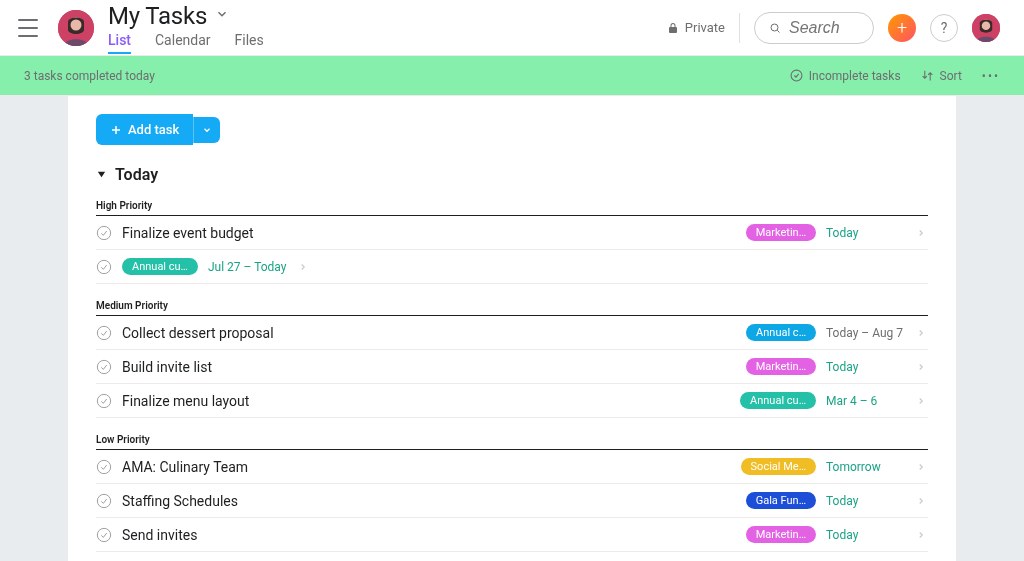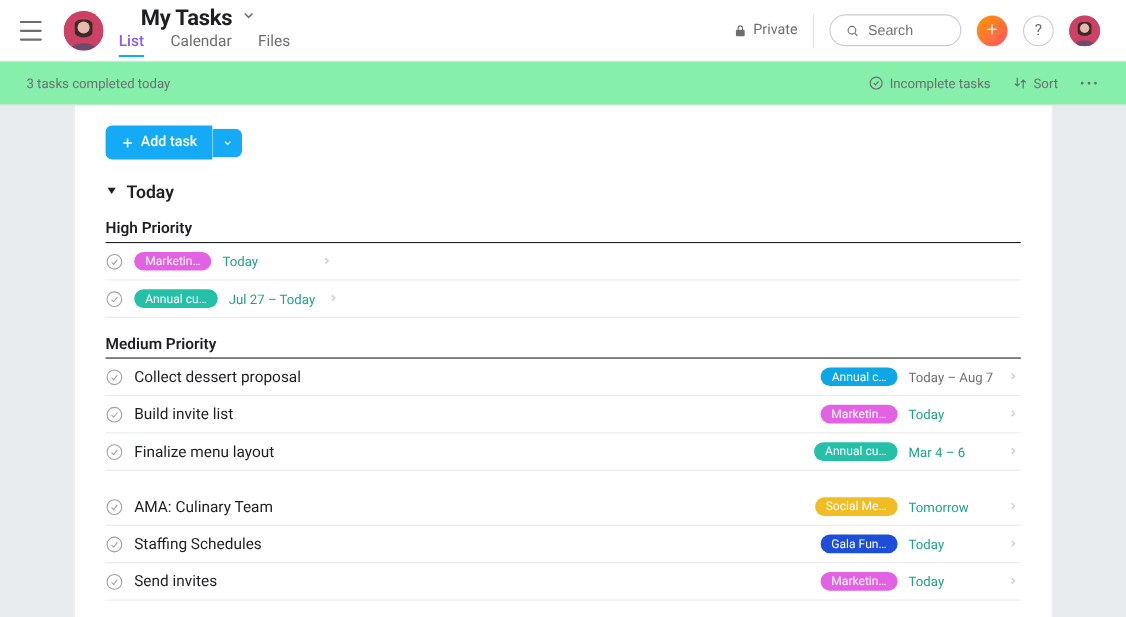--- a/index.html
+++ b/index.html
@@ -25,31 +25,31 @@
       display: flex; flex-direction: column; justify-content: space-between;
       cursor: pointer; margin-right: 20px;
     }
     .hamburger-icon div { height: 2px; background: #6d6e6f; width: 100%; border-radius: 1px; }
     .avatar { width: 36px; height: 36px; border-radius: 50%; background: #cc4164; display: flex; align-items: center; justify-content: center; overflow: hidden; cursor: pointer; }
     .avatar svg { width: 36px; height: 36px; }
     .avatar.small { width: 28px; height: 28px; }
     .avatar.small svg { width: 28px; height: 28px; }
     .title-area { margin-left: 14px; display: flex; flex-direction: column; }
     .title-row { display: flex; align-items: center; gap: 8px; }
-    .page-title { font-size: 20px; font-weight: 700; letter-spacing: -0.2px; margin-left: 20px; }
+    .page-title { font-size: 24px; font-weight: 400; letter-spacing: -0.2px; }
     .chev { color: #6d6e6f; cursor: pointer; }
     .tabs { display: flex; gap: 24px; margin-top: 2px; }
     .tab { font-size: 14px; color: #6d6e6f; cursor: pointer; padding-bottom: 4px; }
     .tab.active { color: #8b5cf6; border-bottom: 2px solid #14aaf5; font-weight: 500; }
     .spacer { flex: 1; }
     .right-tools { display: flex; align-items: center; gap: 14px; }
     .private-btn { display: flex; align-items: center; gap: 6px; color: #6d6e6f; font-size: 13px; cursor: pointer; }
     .vline { width: 1px; height: 30px; background: #e0e0e0; }
     .search-box { display: flex; align-items: center; gap: 8px; border: 1px solid #cfcbcb; border-radius: 18px; padding: 6px 14px; width: 120px; color: #6d6e6f; }
-    .search-box input { border: none; outline: none; font-size: 13px; width: 70px; color: #1d4ed8; background: transparent; }
+    .search-box input { border: none; outline: none; font-size: 16px; width: 70px; color: #1d4ed8; background: transparent; font-style: italic; }
     .circle-btn { width: 28px; height: 28px; border-radius: 50%; display: flex; align-items: center; justify-content: center; cursor: pointer; }
     .plus-btn { background: linear-gradient(135deg,#ff9a00,#ff5263); color: #fff; font-size: 18px; font-weight: 300; }
     .help-btn { border: 1px solid #cfcbcb; color: #6d6e6f; font-size: 14px; }
     .subbar {
       display: flex; align-items: center; justify-content: space-between;
       background: #86efac; height: 40px; padding: 0 24px;
       border-bottom: 1px solid #edeae9;
       font-size: 12px; color: #6d6e6f;
     }
     .subbar-right { display: flex; align-items: center; gap: 20px; }
@@ -69,21 +69,21 @@
     }
     .addtask-split {
       background: #14aaf5; color: #fff; border-radius: 0 6px 6px 0;
       padding: 8px 8px; cursor: pointer; border-left: 1px solid rgba(255,255,255,0.3);
       display: flex; align-items: center; justify-content: center;
     }
     .section-header { display: flex; align-items: center; gap: 8px; margin-bottom: 12px; }
     .section-title { font-size: 16px; font-weight: 600; }
     .tri-down { cursor: pointer; }
     .subgroup { margin-top: 16px; }
-    .subgroup-title { font-size: 14px; font-weight: 600; padding-bottom: 4px; border-bottom: 1px solid #1e1f21; }
+    .subgroup-title { font-size: 10px; font-weight: 600; padding-bottom: 4px; border-bottom: 1px solid #1e1f21; }
     .task-row {
       display: flex; align-items: center; padding: 8px 0;
       border-bottom: 1px solid #edeae9; gap: 10px;
     }
     .check-circle { width: 16px; height: 16px; flex-shrink: 0; cursor: pointer; }
     .task-name { flex: 1; color: #1e1f21; cursor: pointer; }
     .pill {
       border-radius: 10px; padding: 2px 10px; color: #fff; font-size: 11px;
       max-width: 80px; white-space: nowrap; overflow: hidden; text-overflow: ellipsis;
     }
@@ -196,20 +196,21 @@
             </svg></span>
           <span class="section-title">Today</span>
         </div>
         <div class="subgroup">
           <div class="subgroup-title">High Priority</div>
           <div class="task-row">
             <span class="check-circle"><svg width="16" height="16" viewBox="0 0 24 24" fill="none" stroke="#a2a0a2" stroke-width="1.5">
                 <circle cx="12" cy="12" r="10"></circle>
                 <polyline points="8 12.5 11 15.5 16 9"></polyline>
               </svg></span>
+            <span class="task-name">Finalize event budget</span>
             <span class="pill" style="background: rgb(227, 98, 227);">Marketin…</span>
             <span class="date-text" style="color: rgb(27, 163, 134);">Today</span>
             <span class="row-chevron"><svg width="10" height="10" viewBox="0 0 24 24" fill="none" stroke="#cfcbcb" stroke-width="3">
                 <polyline points="9 6 15 12 9 18"></polyline>
               </svg></span>
           </div>
           <div class="task-row">
             <span class="check-circle"><svg width="16" height="16" viewBox="0 0 24 24" fill="none" stroke="#a2a0a2" stroke-width="1.5">
                 <circle cx="12" cy="12" r="10"></circle>
                 <polyline points="8 12.5 11 15.5 16 9"></polyline>
@@ -254,20 +255,21 @@
               </svg></span>
             <span class="task-name">Finalize menu layout</span>
             <span class="pill" style="background: rgb(37, 192, 168);">Annual cu…</span>
             <span class="date-text" style="color: rgb(27, 163, 134);">Mar 4 – 6</span>
             <span class="row-chevron"><svg width="10" height="10" viewBox="0 0 24 24" fill="none" stroke="#cfcbcb" stroke-width="3">
                 <polyline points="9 6 15 12 9 18"></polyline>
               </svg></span>
           </div>
         </div>
         <div class="subgroup">
+          <div class="subgroup-title">Low Priority</div>
           <div class="task-row">
             <span class="check-circle"><svg width="16" height="16" viewBox="0 0 24 24" fill="none" stroke="#a2a0a2" stroke-width="1.5">
                 <circle cx="12" cy="12" r="10"></circle>
                 <polyline points="8 12.5 11 15.5 16 9"></polyline>
               </svg></span>
             <span class="task-name">AMA: Culinary Team</span>
             <span class="pill" style="background: rgb(241, 189, 37);">Social Me…</span>
             <span class="date-text" style="color: rgb(27, 163, 134);">Tomorrow</span>
             <span class="row-chevron"><svg width="10" height="10" viewBox="0 0 24 24" fill="none" stroke="#cfcbcb" stroke-width="3">
                 <polyline points="9 6 15 12 9 18"></polyline>

